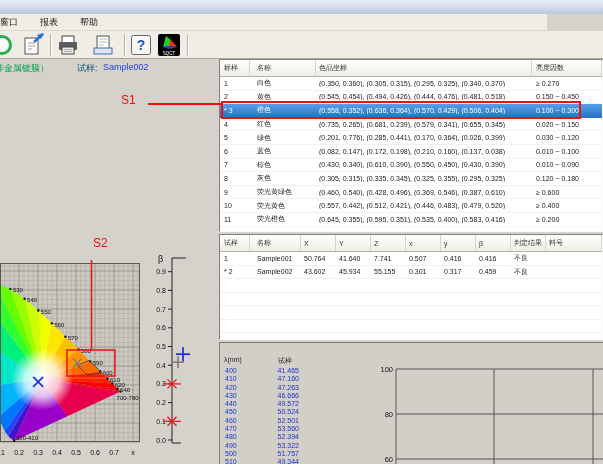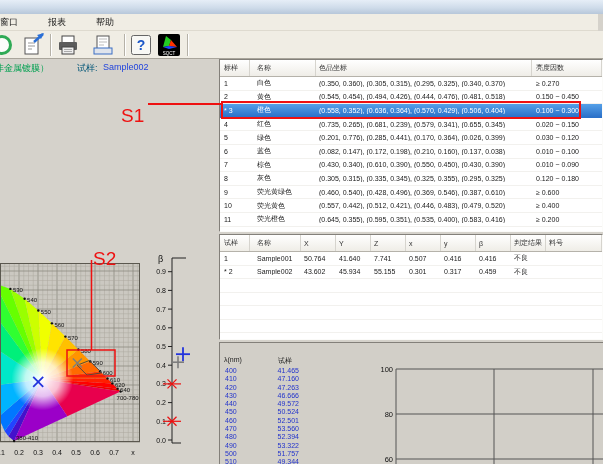--- a/index.html
+++ b/index.html
@@ -5,24 +5,24 @@
   * { margin:0; padding:0; box-sizing:border-box; }
   body { background:#888; }
   .screen {
     position:relative; width:603px; height:464px; overflow:hidden;
     background:#d5d2cb; font-family:"Liberation Sans","DejaVu Sans",sans-serif;
     color:#1a1a1a;
   }
   
   .titlebar { position:absolute; left:0; top:0; width:603px; height:14px;
     background:linear-gradient(180deg,#e6eef7 0%,#cfdcea 55%,#b7c7da 100%); }
-  .menubar { position:absolute; left:0; top:14px; width:598px; height:17px;
+  .menubar { position:absolute; left:0; top:14px; width:547px; height:17px;
     background:#f0ede4; border-bottom:1px solid #dedacf; font-size:9px;
     display:flex; align-items:center; padding-left:0; }
-  .menubar .mi { padding:2px 7px; margin-left:16px; cursor:default; }
+  .menubar .mi { padding:2px 7px; margin-left:8px; cursor:default; }
   .menubar .mi:first-child { margin-left:-7px; }
   .toolbar { position:absolute; left:0; top:31px; width:603px; height:28px;
     background:#f0ede4; border-bottom:1px solid #a9a59b; }
   .tbtn { position:absolute; top:2px; width:24px; height:24px; }
   .tsep { position:absolute; top:3px; width:2px; height:22px;
     border-left:1px solid #b5b1a7; border-right:1px solid #ffffff; }
   
   .coating { position:absolute; left:-5px; top:62px; font-size:9px; color:#00a050; white-space:nowrap; }
   .sample-cap { position:absolute; left:77px; top:62px; font-size:9px; color:#005577;text-align:right; }
   .sample-val { position:absolute; left:103px; top:62px; font-size:9px; color:#2244dd; }
@@ -46,22 +46,22 @@
   .c2m { width:51px; padding-left:7px; }
   .cn  { width:35px; padding-left:3px; }
   .cpn { flex:1; padding-left:3px; }
   
   .bottom-box { position:absolute; left:219px; top:342px; width:384px; height:122px;
     background:#d2cfc8; border-top:1px solid #83807a; border-left:1px solid #83807a; overflow:hidden; }
   .spec-head { position:absolute; font-size:7px; color:#222; }
   .spec-col { position:absolute; font-size:7px; line-height:8.3px; color:#2233cc; white-space:pre; }
   .spec-col.right { text-align:right; }
   
-  .anno { position:absolute; color:#ee1111; font-size:19px; font-weight:400;
-    font-family:"Liberation Sans",sans-serif;margin-top:12px; }
+  .anno { position:absolute; color:#ee1111; font-size:12px; font-weight:400;
+    font-family:"Liberation Sans",sans-serif; }
   .s1-line { position:absolute; left:148px; top:103px; width:73px; height:2px; background:#ee1111; }
   .s1-rect { position:absolute; left:221px; top:101px; width:360px; height:18px;
     border:2px solid #ee1111; background:transparent; }
   svg { position:absolute; }
   text { font-family:"Liberation Sans","DejaVu Sans",sans-serif; }
 </style>
 </head>
 <body>
 
 <div class="screen">

